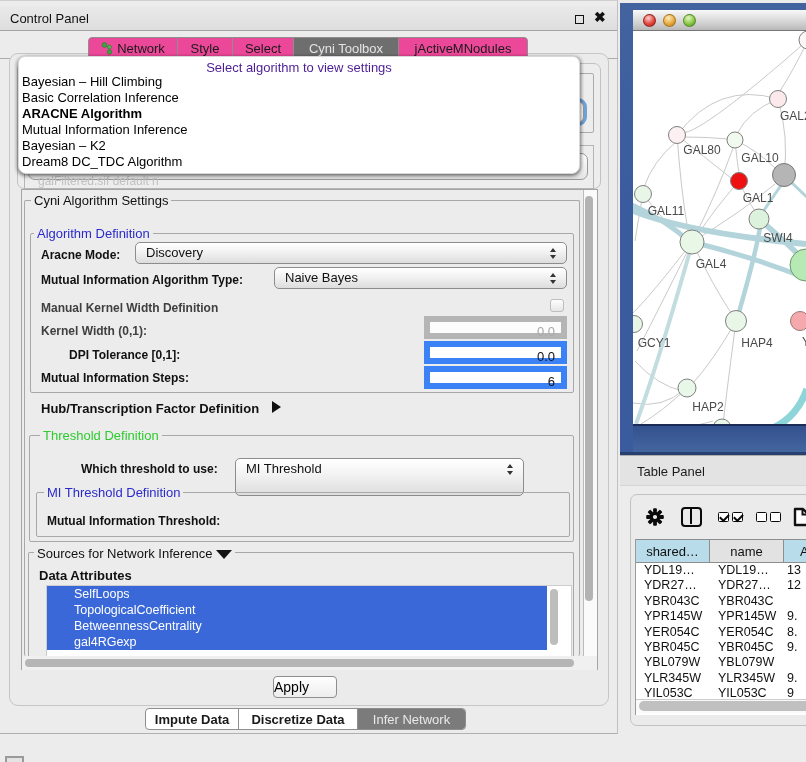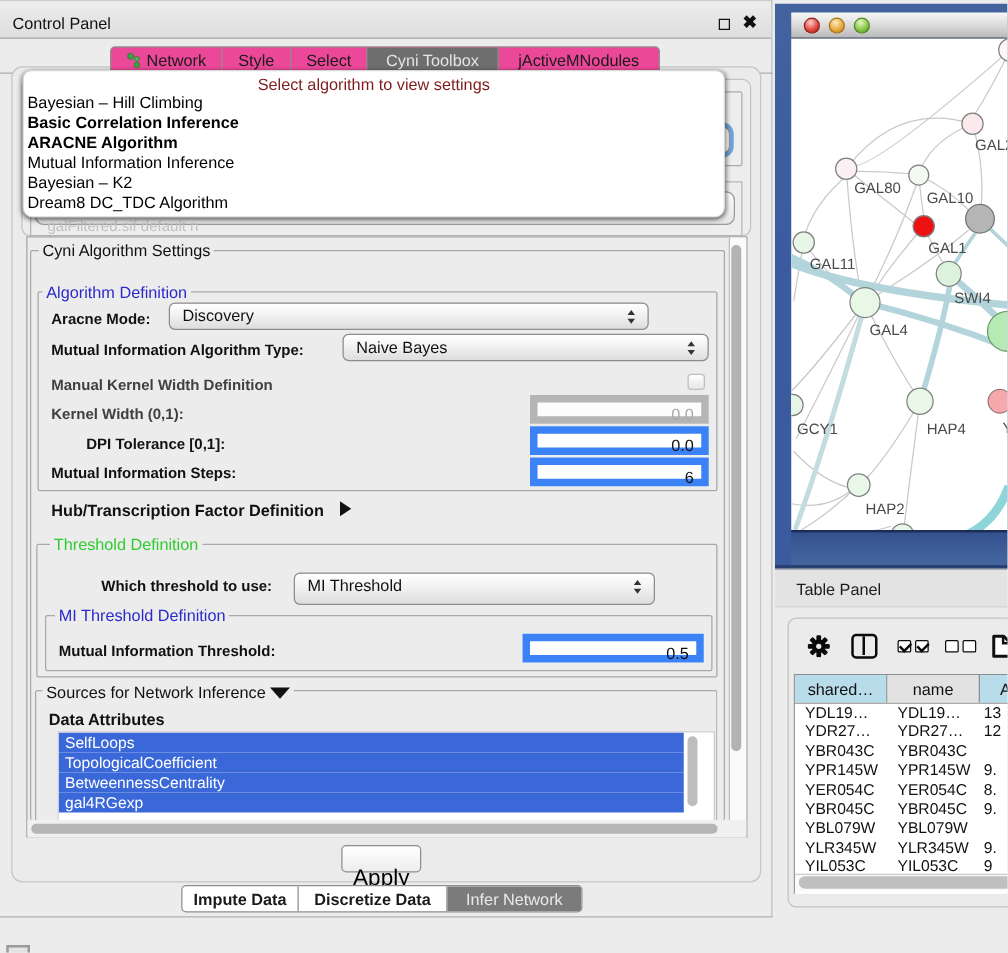--- a/index.html
+++ b/index.html
@@ -25,46 +25,46 @@
 #combo1frag { left:554px; top:100px; width:30px; height:22px; border:1px solid #999; border-radius:6px; background:#fff; box-shadow:0 0 0 3px #6ea3d8; }
 #combo2frag { left:28px; top:152px; width:560px; height:27px; border:1px solid #9a9a9a; border-radius:7px; background:linear-gradient(#fdfdfd,#e4e4e4); }
 #grp1frag { left:24px; top:72px; width:570px; height:60px; border:1px solid #ababab; border-radius:2px; }
 #grp2frag { left:24px; top:144px; width:570px; height:44px; border:1px solid #b5b5b5; }
 
 #viewport { left:21px; top:188px; width:577px; height:481px; border:1px solid #a5a5a5; background:#ececec; }
 #vsb-track { left:583px; top:189px; width:14px; height:479px; background:#fafafa; border-left:1px solid #bbb; }
 #vsb-thumb { left:585px; top:195px; width:8px; height:405px; background:#b3b3b3; border-radius:5px; }
 
 #popup { left:18px; top:55px; width:562px; height:118px; background:#fff; border:1px solid #d8d8d8; border-radius:7px 7px 8px 8px; box-shadow:0 2px 4px rgba(0,0,0,.45), 2px 0 3px rgba(0,0,0,.18), -2px 1px 3px rgba(0,0,0,.12); z-index:50; }
-#popup .ph { position:absolute; left:0; width:100%; top:3px; text-align:center; color:#7f1d1d; font-size:13px; }
+#popup .ph { position:absolute; left:0; width:100%; top:3px; text-align:center; color:#4c1d95; font-size:13px; }
 #popup .it { position:absolute; left:3px; font-size:13px; color:#000; white-space:nowrap; }
 
 .grp { border:1px solid #a8a8a8; border-radius:2px; }
 .gtitle { position:absolute; font-size:13px; background:#ececec; padding:0 3px; white-space:nowrap; }
 label.b { position:absolute; font-size:12px; font-weight:bold; color:#111; white-space:nowrap; }
 label.dis { color:#404040; }
 
 .combo { position:absolute; height:21px; border:1px solid #8c8c8c; border-radius:5px; background:linear-gradient(#ffffff,#f2f2f2 45%,#dddddd); font-size:13px; color:#111; }
 .combo .cv { position:absolute; left:10px; top:2px; }
 .arr { position:absolute; right:9px; top:4px; width:7px; height:13px; }
 .arr:before { content:""; position:absolute; left:0; top:1px; border-left:3.5px solid transparent; border-right:3.5px solid transparent; border-bottom:4.5px solid #333; }
 .arr:after { content:""; position:absolute; left:0; bottom:1px; border-left:3.5px solid transparent; border-right:3.5px solid transparent; border-top:4.5px solid #333; }
 
 .inp { position:absolute; height:21px; border:6px solid #3b82f6; background:#fff; font-size:13px; color:#111; text-align:right; padding:2px 6px 0 0; }
 .inp.dis { border-color:#b5b5b5; color:#a9a9a9; background:#fcfcfc; }
 
 #kcheck { left:550px; top:298px; width:14px; height:13px; border:1px solid #bdbdbd; border-radius:3px; background:linear-gradient(#fefefe,#e6e6e6); }
 
 #dlist { left:46px; top:584px; width:526px; height:72px; background:#fff; border:1px solid #cdcdcd; overflow:hidden; }
-#dlist .row { position:absolute; left:0; width:500px; height:16px; line-height:16px; background:#3a68d8; color:#fff; font-size:12.5px; padding-left:5px; white-space:nowrap; }
+#dlist .row { position:absolute; left:0; width:500px; height:16px; line-height:16px; background:#3a68d8; color:#fff; font-size:12.5px; padding-left:27px; white-space:nowrap; }
 #dlist-vsb { left:550px; top:588px; width:8px; height:56px; background:#bdbdbd; border-radius:5px; }
 #hsb-track { left:22px; top:655px; width:575px; height:14px; background:#f0f0f0; }
 #hsb-thumb { left:25px; top:658px; width:549px; height:8px; background:#b5b5b5; border-radius:5px; }
 
-#apply { left:273px; top:675px; width:64px; height:22px; border:1px solid #8e8e8e; border-radius:4px; background:linear-gradient(#ffffff,#ededed); font-size:18px; text-align:center; padding-top:15px; }
+#apply { left:273px; top:675px; width:64px; height:22px; border:1px solid #8e8e8e; border-radius:4px; background:linear-gradient(#ffffff,#ededed); font-size:14px; padding-top:2px; }
 #btabs { left:145px; top:707px; height:22px; display:flex; background:#fff; border:1px solid #8e8e8e; border-radius:4px; overflow:hidden; font-size:13px; font-weight:bold; color:#1a1a1a; }
 #btabs .tab { display:flex; align-items:center; justify-content:center; height:100%; border-right:1px solid #8e8e8e; }
 #btabs .tab:last-child { border-right:none; }
 #btabs .sel { background:#7b7b7b; color:#e9e9e9; font-weight:normal; }
 #blicon { left:5px; top:756px; width:19px; height:12px; border:2px solid #9a9a9a; background:#e3e3e3; }
 
 #netwin { left:620px; top:3px; width:186px; height:452px; background:linear-gradient(#42639e,#3a5b9e 45%,#3a5c9e); }
 #netband { left:633px; top:426px; width:173px; height:26px; background:linear-gradient(#33518e,#44669f); }
 #netband2 { left:620px; top:452px; width:186px; height:3px; background:#27406f; }
 #nettitle { left:13px; top:7px; width:173px; height:21px; background:linear-gradient(#f8f8f8,#d8d8d8 55%,#b9b9b9); border-bottom:1px solid #767676; }
@@ -123,21 +123,21 @@
   </div>
 
   <div class="abs" id="viewport"></div>
   <div class="abs" id="vsb-track"></div>
   <div class="abs" id="vsb-thumb"></div>
   <div class="abs grp" style="left:24px; top:199px; width:556px; height:456px; border-bottom:none;"></div>
   <div class="gtitle" style="left:31px; top:192px; color:#111;">Cyni Algorithm Settings</div>
   <div class="abs grp" style="left:30px; top:232px; width:544px; height:160px;"></div>
   <div class="gtitle" style="left:34px; top:225px; color:#2a2acc;">Algorithm Definition</div>
   <label class="b" style="left:41px; top:247px;">Aracne Mode:</label>
-  <div class="combo" style="left:135px; top:241px; width:384px; height:22px;">
+  <div class="combo" style="left:135px; top:241px; width:432px; height:22px;">
       <span class="cv">Discovery</span>
       <span class="arr"></span>
     </div>
   <label class="b" style="left:41px; top:272px;">Mutual Information Algorithm Type:</label>
   <div class="combo" style="left:274px; top:266px; width:293px; height:22px;">
       <span class="cv">Naive Bayes</span>
       <span class="arr"></span>
     </div>
   <label class="b dis" style="left:41px; top:300px;">Manual Kernel Width Definition</label>
   <div class="abs" id="kcheck"></div>
@@ -145,28 +145,27 @@
   <div class="inp dis" style="left:424px; top:315px; width:143px; height:23px;">0.0</div>
   <label class="b" style="left:41px; top:347px;padding-left:28px;">DPI Tolerance [0,1]:</label>
   <div class="inp" style="left:424px; top:340px; width:143px; height:23px;">0.0</div>
   <label class="b" style="left:41px; top:370px;">Mutual Information Steps:</label>
   <div class="inp" style="left:424px; top:365px; width:143px; height:23px;">6</div>
   <label class="b" style="left:41px; top:400px; font-size:13px;">Hub/Transcription Factor Definition</label>
   <div class="abs" style="left:272px; top:400px; width:0; height:0; border-top:6px solid transparent; border-bottom:6px solid transparent; border-left:9px solid #111;"></div>
   <div class="abs grp" style="left:29px; top:434px; width:545px; height:107px;"></div>
   <div class="gtitle" style="left:40px; top:427px; color:#2ecc2e;">Threshold Definition</div>
   <label class="b" style="left:81px; top:461px;">Which threshold to use:</label>
-  <div class="combo" style="left:235px; top:457px; width:289px; height:26px;">
+  <div class="combo" style="left:235px; top:457px; width:289px; height:38px;">
       <span class="cv">MI Threshold</span>
       <span class="arr"></span>
     </div>
   <div class="abs grp" style="left:36px; top:491px; width:534px; height:45px;"></div>
   <div class="gtitle" style="left:44px; top:484px; color:#2a2acc;">MI Threshold Definition</div>
   <label class="b" style="left:47px; top:513px;">Mutual Information Threshold:</label>
-  <div class="inp" style="left:418px; top:506px; width:145px; height:23px;">0.5</div>
   <div class="abs grp" style="left:28px; top:551px; width:546px; height:118px; border-bottom:none;"></div>
   <div class="gtitle" style="left:34px; top:545px; color:#111;">Sources for Network Inference <span style="display:inline-block; width:0; height:0; border-left:8px solid transparent; border-right:8px solid transparent; border-top:9px solid #111; vertical-align:-1px;"></span></div>
 
   <label class="b" style="left:39px; top:567px; font-size:13px;">Data Attributes</label>
   <div class="abs" id="dlist">
     <div class="row" style="top:0px;">SelfLoops</div>
     <div class="row" style="top:16px;">TopologicalCoefficient</div>
     <div class="row" style="top:32px;">BetweennessCentrality</div>
     <div class="row" style="top:48px;">gal4RGexp</div>
   </div>
@@ -176,21 +175,21 @@
   <div class="abs" id="apply">Apply</div>
   <div class="abs" id="btabs">
     <div class="tab" style="width:93px;">Impute Data</div>
     <div class="tab" style="width:119px;">Discretize Data</div>
     <div class="tab sel" style="width:107px;">Infer Network</div>
   </div>
 
   <div class="abs" id="popup">
     <div class="ph">Select algorithm to view settings</div>
     <div class="it" style="top:17px;">Bayesian – Hill Climbing</div>
-    <div class="it" style="top:33px;font-weight:bold;">Basic Correlation Inference</div>
+    <div class="it" style="top:33px;">Basic Correlation Inference</div>
     <div class="it" style="top:49px; font-weight:bold;">ARACNE Algorithm</div>
     <div class="it" style="top:65px;">Mutual Information Inference</div>
     <div class="it" style="top:81px;">Bayesian – K2</div>
     <div class="it" style="top:97px;">Dream8 DC_TDC Algorithm</div>
   </div>
 </div>
 <div class="abs" id="blicon"></div>
 
 <div class="abs" id="netwin">
   <div class="abs" id="nettitle">

